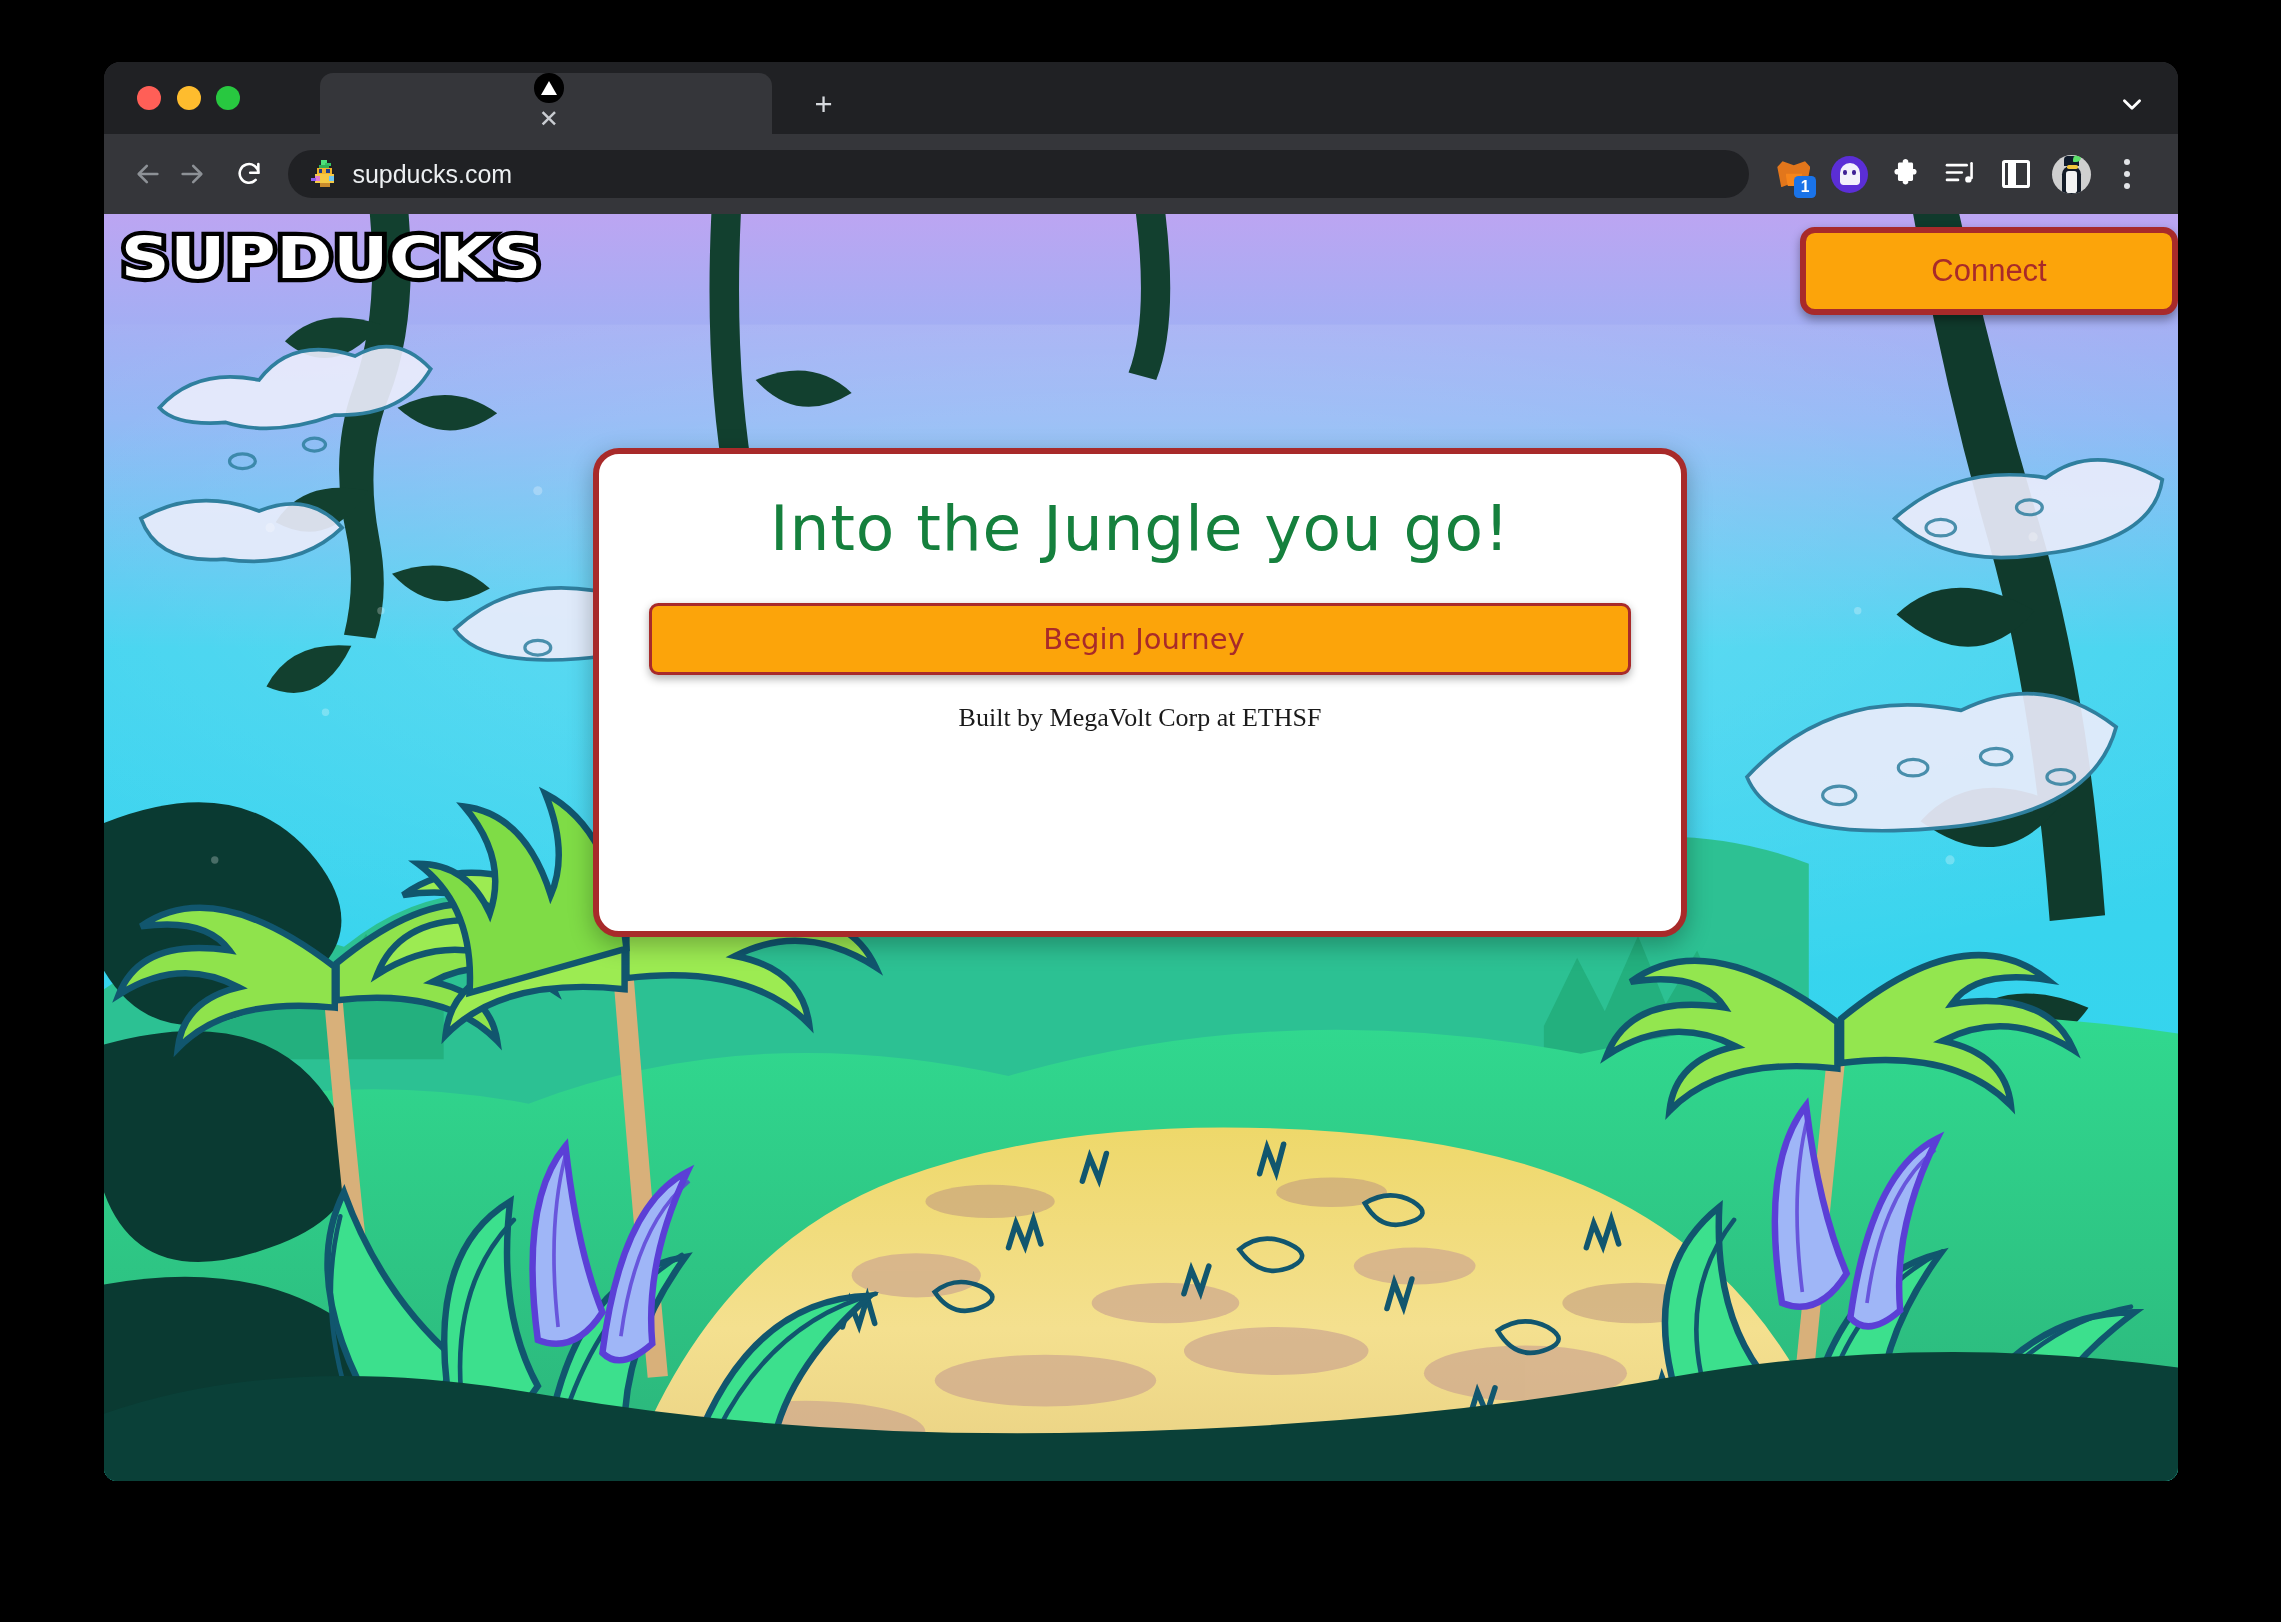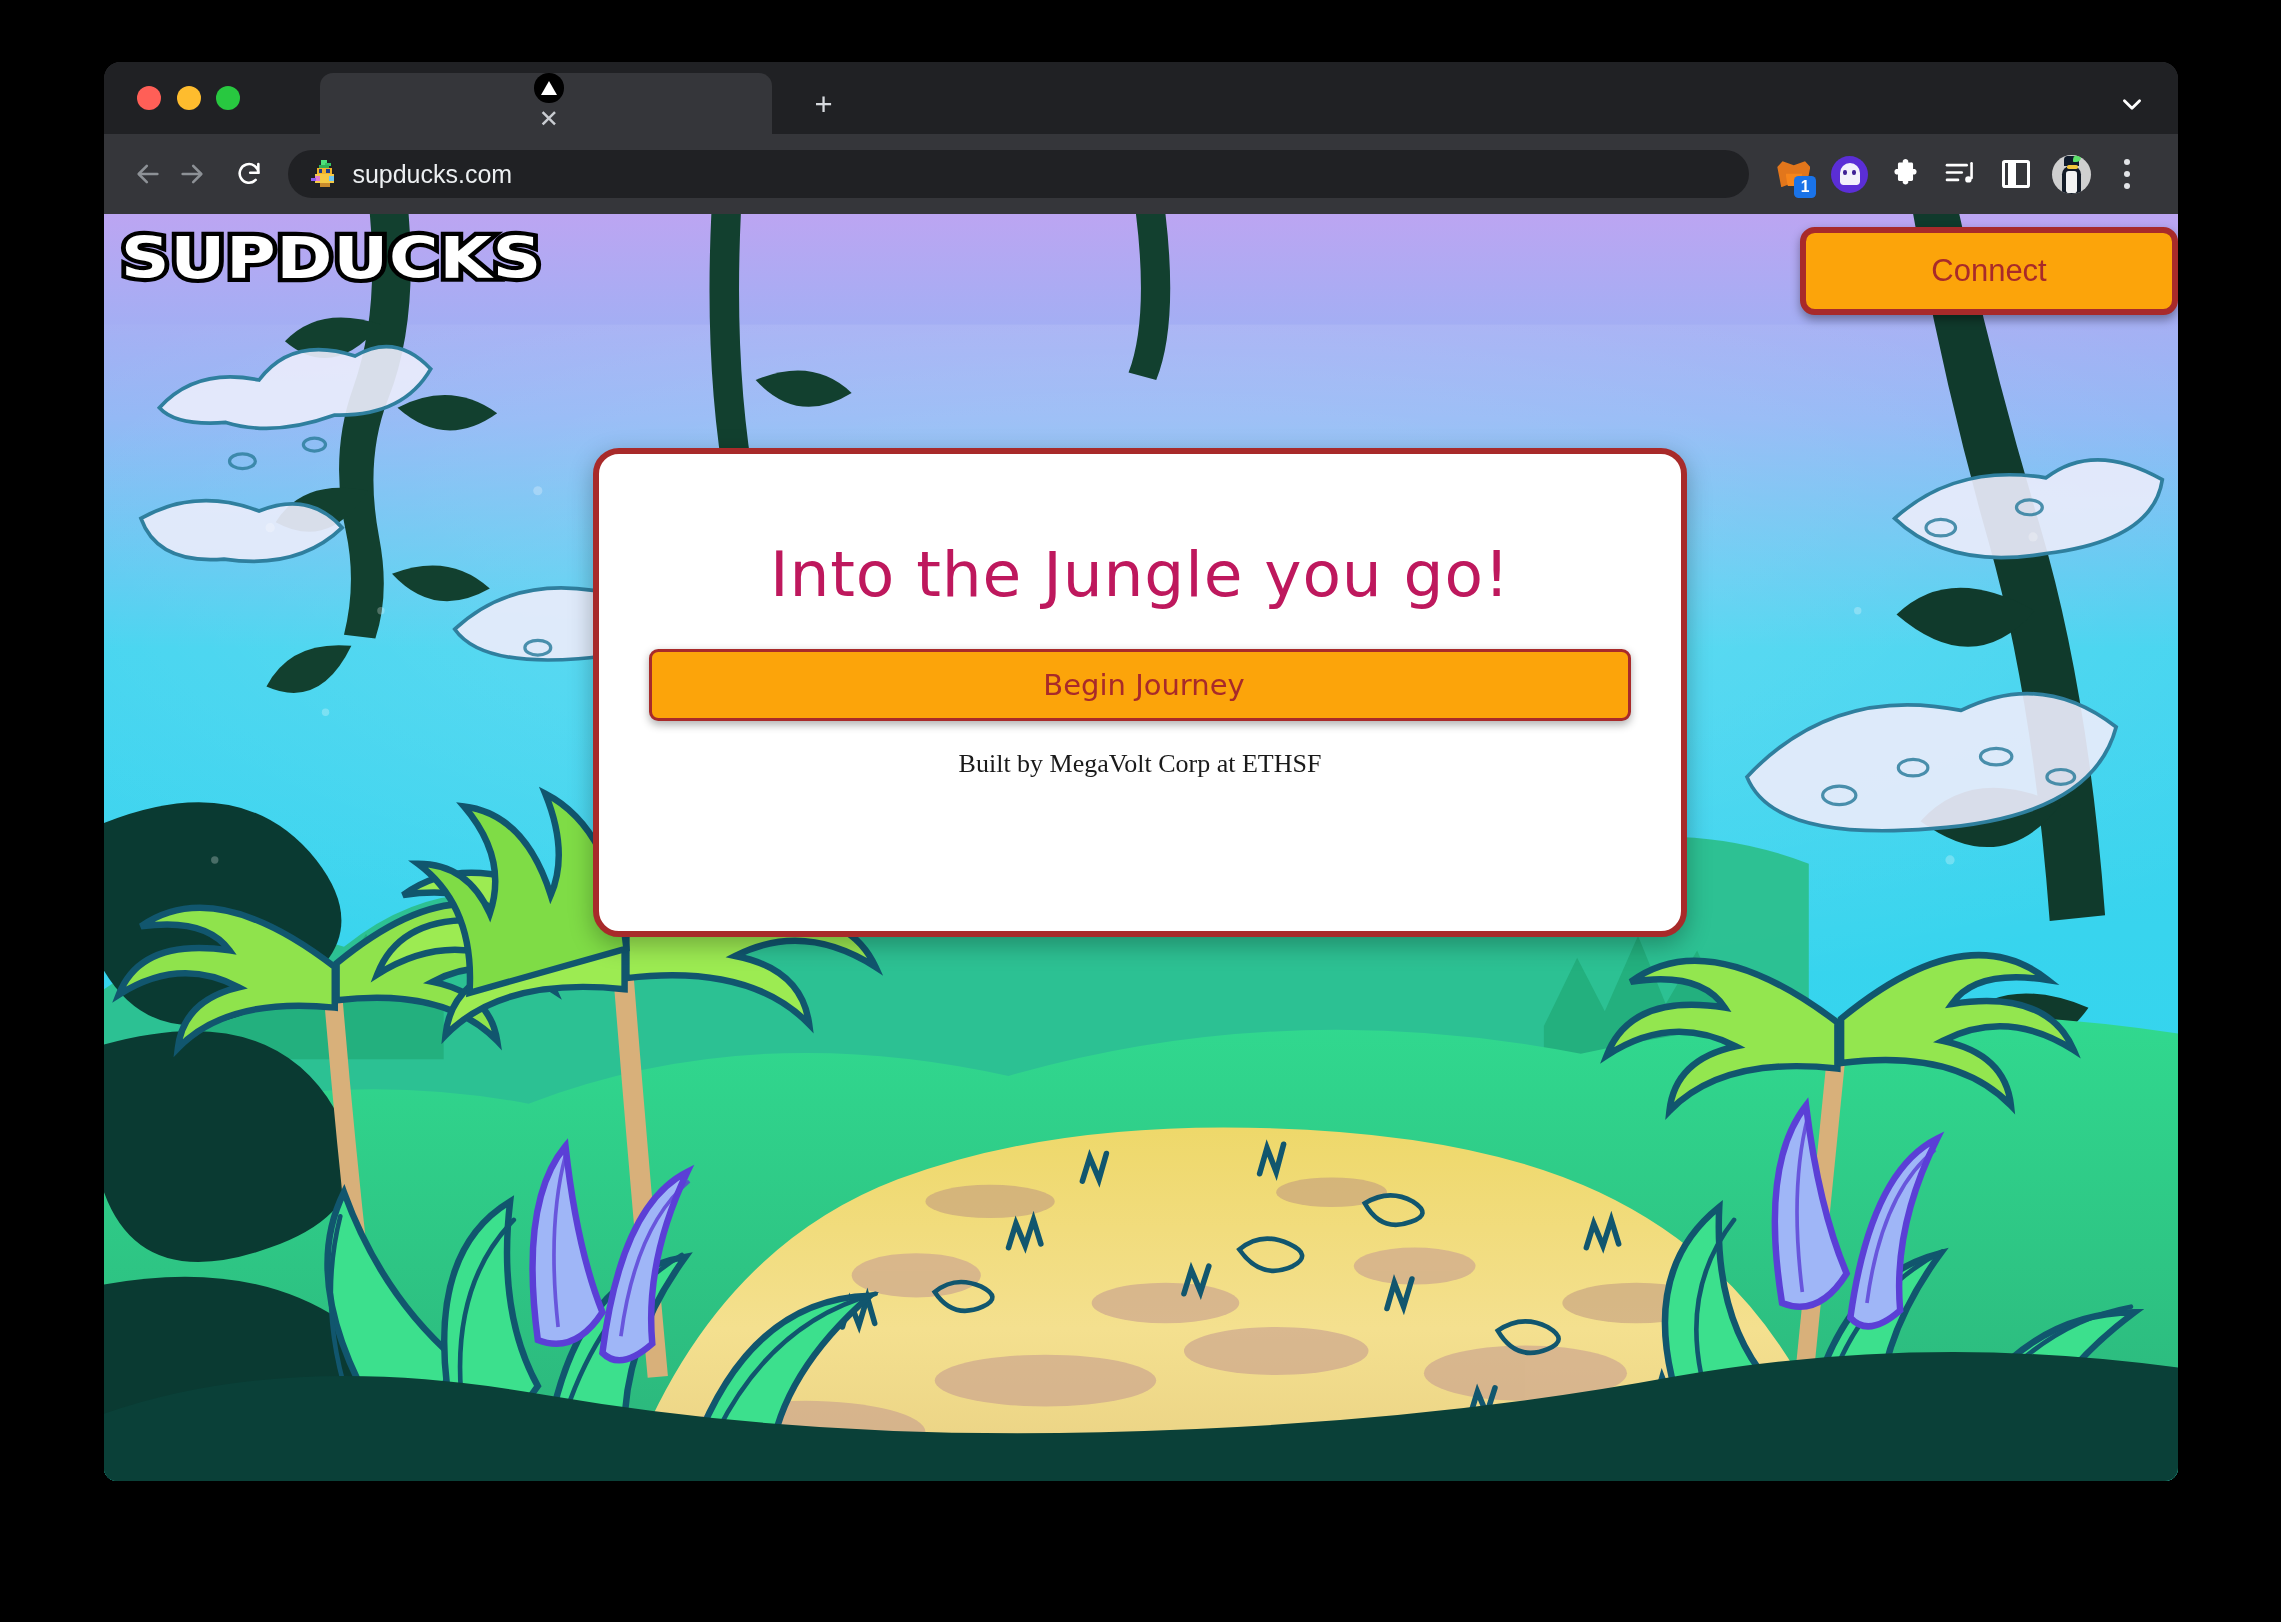--- a/index.html
+++ b/index.html
@@ -299,26 +299,25 @@
     width: 1094px; height: 489px;
     background: #ffffff;
     border: 6.5px solid #a82a2a;
     border-radius: 26px;
     z-index: 30;
     padding: 42px 50px 0;
     box-shadow: 0 7.4px 24px rgba(0,0,0,.28);
   }
   .modal-title {
     text-align: center;
-    color: #be185d;
+    color: #15803d;
     font-family: "DejaVu Sans", sans-serif;
     font-size: 63px;
     line-height: 1.05;
     letter-spacing: 0.9px;
-    margin-top: 46px;
   }
   .modal-body {
     margin-top: 41px;
     color: #141414;
     font-family: "DejaVu Sans", sans-serif;
     font-size: 33px;
     line-height: 1.22;
     letter-spacing: -0.2px;
   }
   .begin-btn {

